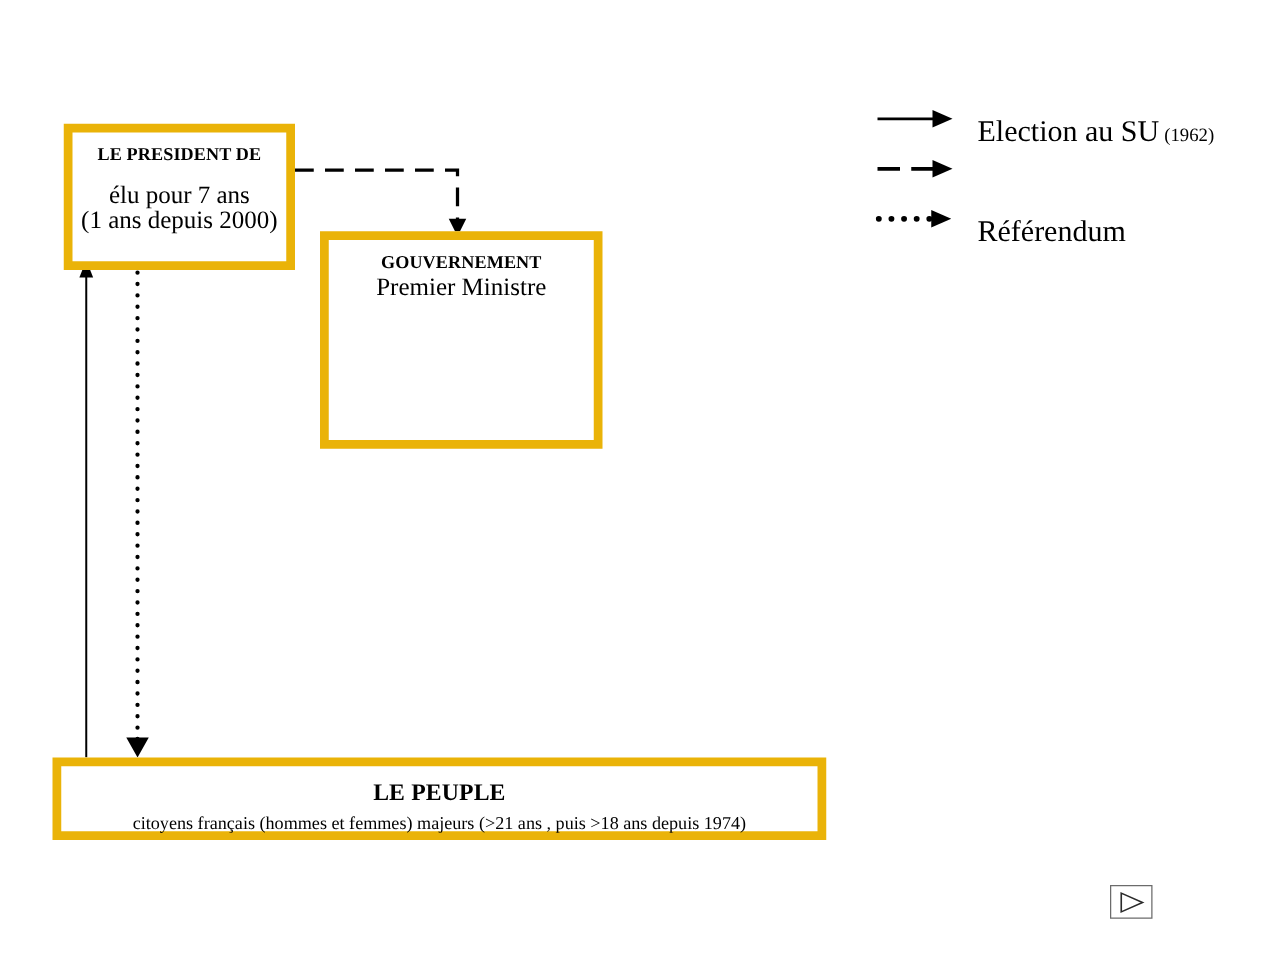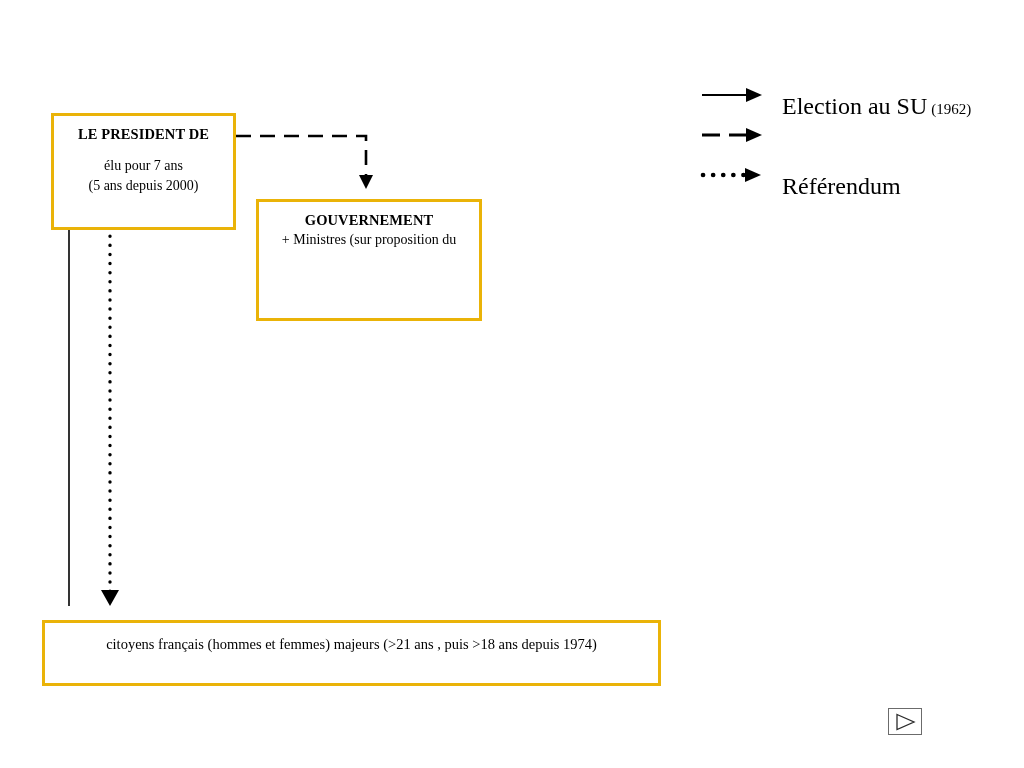--- a/index.html
+++ b/index.html
@@ -27,38 +27,37 @@
     left: 0; top: 0;
     width: 1024px;
     height: 768px;
     pointer-events: none;
   }
 
   
   .node-box {
     position: absolute;
     box-sizing: border-box;
-    border: 3px solid #eab308;
+    border: 7px solid #eab308;
     background: #ffffff;
     text-align: center;
-    margin-top: 14px;
   }
 
   #president-box {
     left: 51px;
     top: 99px;
     width: 185px;
     height: 117px;
     padding-top: 9px;
   }
   #gouvernement-box {
     left: 256px;
     top: 185px;
     width: 226px;
-    height: 122px;
+    height: 174px;
     padding-top: 9px;
   }
   #peuple-box {
     left: 42px;
     top: 606px;
     width: 619px;
     height: 66px;
     padding-top: 9px;
   }
 
@@ -66,21 +65,21 @@
     font-weight: bold;
     font-size: 14.5px;
     line-height: 19px;
     letter-spacing: 0.1px;
   }
   .node-title.big {
     font-size: 19px;
     line-height: 25px;
   }
   .node-sub {
-    font-size: 14px;
+    font-size: 20px;
     line-height: 20px;
     text-align: center;
   }
   .node-sub.gap {
     margin-top: 12px;
   }
   .peuple-sub {
     font-size: 14.5px;
     line-height: 20px;
     margin-top: 2px;
@@ -160,29 +159,30 @@
 
     <g>
       <line x1="110" y1="218" x2="110" y2="592" stroke="#000000" stroke-width="3.4" stroke-linecap="round" stroke-dasharray="0.1 9"></line>
       <polygon points="110,606 101,590 119,590" fill="#000000"></polygon>
     </g>
   </svg>
 
   <div class="node-box" id="president-box">
     <div class="node-title">LE PRESIDENT DE</div>
     <div class="node-sub gap">élu pour 7 ans</div>
-    <div class="node-sub">(5 ans depuis 2000)</div>
+    <div class="node-sub">(1 ans depuis 2000)</div>
   </div>
 
   <div class="node-box" id="gouvernement-box">
     <div class="node-title">GOUVERNEMENT</div>
-    <div class="node-sub">+ Ministres (sur proposition du</div>
+    <div class="node-sub">Premier Ministre</div>
   </div>
 
   <div class="node-box" id="peuple-box">
+    <div class="node-title big">LE PEUPLE</div>
     <div class="peuple-sub">citoyens français (hommes et femmes) majeurs (&gt;21 ans , puis &gt;18 ans depuis 1974)</div>
   </div>
 
   <div id="legend">
 
     <div class="legend-row">
       <span class="legend-glyph">
         <svg viewBox="0 0 68 40" width="68" height="40" xmlns="http://www.w3.org/2000/svg">
           <line x1="2" y1="21" x2="48" y2="21" stroke="#000" stroke-width="2.2"></line>
           <polygon points="62,21 46,14 46,28" fill="#000"></polygon>

